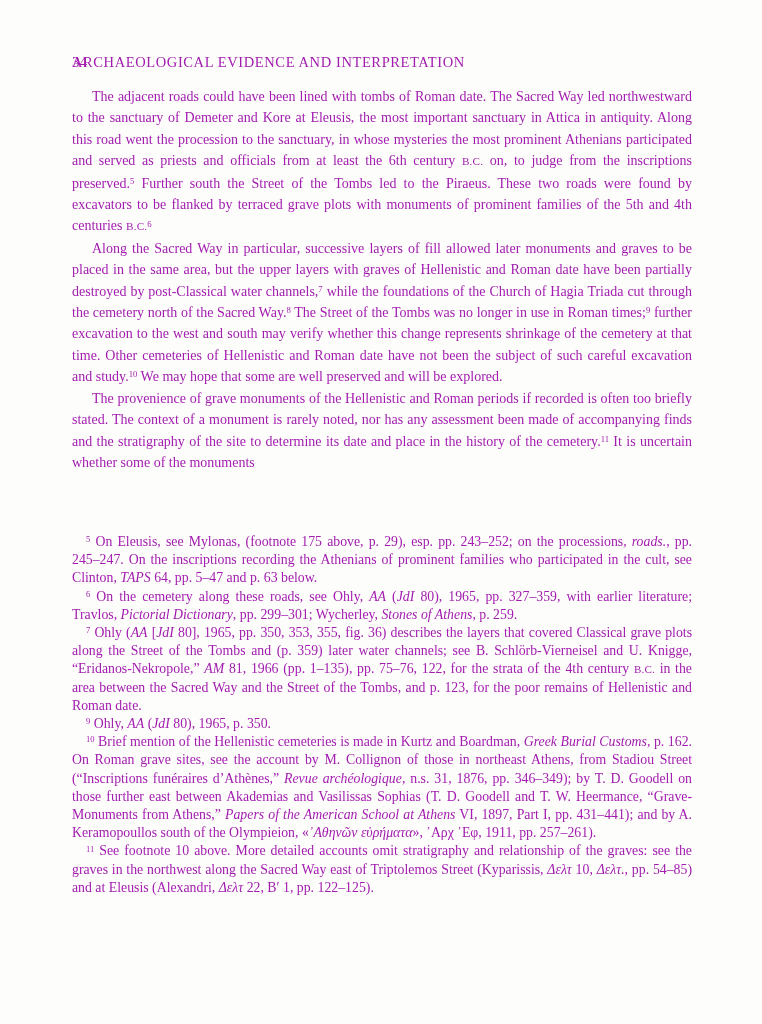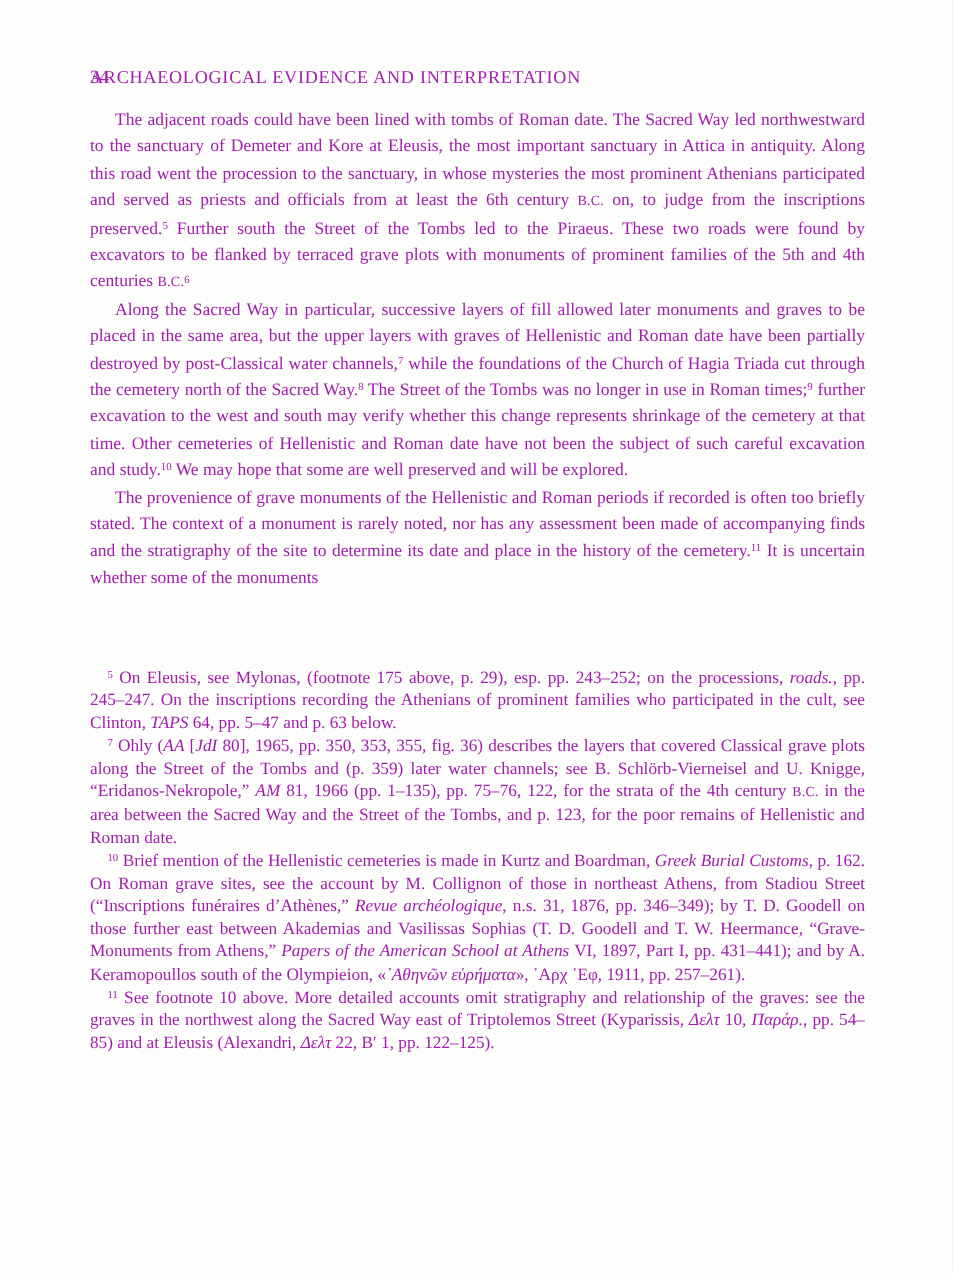--- a/index.html
+++ b/index.html
@@ -83,18 +83,20 @@
   </div>
 
   <div class="body-text">
     <p>The adjacent roads could have been lined with tombs of Roman date. The Sacred Way led northwestward to the sanctuary of Demeter and Kore at Eleusis, the most important sanctuary in Attica in antiquity. Along this road went the procession to the sanctuary, in whose mysteries the most prominent Athenians participated and served as priests and officials from at least the 6th century <span class="sc">B.C.</span> on, to judge from the inscriptions preserved.<sup>5</sup> Further south the Street of the Tombs led to the Piraeus. These two roads were found by excavators to be flanked by terraced grave plots with monuments of prominent families of the 5th and 4th centuries <span class="sc">B.C.</span><sup>6</sup></p>
     <p>Along the Sacred Way in particular, successive layers of fill allowed later monuments and graves to be placed in the same area, but the upper layers with graves of Hellenistic and Roman date have been partially destroyed by post-Classical water channels,<sup>7</sup> while the foundations of the Church of Hagia Triada cut through the cemetery north of the Sacred Way.<sup>8</sup> The Street of the Tombs was no longer in use in Roman times;<sup>9</sup> further excavation to the west and south may verify whether this change represents shrinkage of the cemetery at that time. Other cemeteries of Hellenistic and Roman date have not been the subject of such careful excavation and study.<sup>10</sup> We may hope that some are well preserved and will be explored.</p>
     <p>The provenience of grave monuments of the Hellenistic and Roman periods if recorded is often too briefly stated. The context of a monument is rarely noted, nor has any assessment been made of accompanying finds and the stratigraphy of the site to determine its date and place in the history of the cemetery.<sup>11</sup> It is uncertain whether some of the monuments</p>
   </div>
 
   <div class="footnotes">
     <p><sup>5</sup> On Eleusis, see Mylonas, (footnote 175 above, p. 29), esp. pp. 243–252; on the processions, <i>roads.</i>, pp. 245–247. On the inscriptions recording the Athenians of prominent families who participated in the cult, see Clinton, <i>TAPS</i> 64, pp. 5–47 and p. 63 below.</p>
+    <p><sup>6</sup> On the cemetery along these roads, see Ohly, <i>AA</i> (<i>JdI</i> 80), 1965, pp. 327–359, with earlier literature; Travlos, <i>Pictorial Dictionary</i>, pp. 299–301; Wycherley, <i>Stones of Athens</i>, p. 259.</p>
     <p><sup>7</sup> Ohly (<i>AA</i> [<i>JdI</i> 80], 1965, pp. 350, 353, 355, fig. 36) describes the layers that covered Classical grave plots along the Street of the Tombs and (p. 359) later water channels; see B. Schlörb-Vierneisel and U. Knigge, “Eridanos-Nekropole,” <i>AM</i> 81, 1966 (pp. 1–135), pp. 75–76, 122, for the strata of the 4th century <span class="sc">B.C.</span> in the area between the Sacred Way and the Street of the Tombs, and p. 123, for the poor remains of Hellenistic and Roman date.</p>
+    <p><sup>9</sup> Ohly, <i>AA</i> (<i>JdI</i> 80), 1965, p. 350.</p>
     <p><sup>10</sup> Brief mention of the Hellenistic cemeteries is made in Kurtz and Boardman, <i>Greek Burial Customs</i>, p. 162. On Roman grave sites, see the account by M. Collignon of those in northeast Athens, from Stadiou Street (“Inscriptions funéraires d’Athènes,” <i>Revue archéologique</i>, n.s. 31, 1876, pp. 346–349); by T. D. Goodell on those further east between Akademias and Vasilissas Sophias (T. D. Goodell and T. W. Heermance, “Grave-Monuments from Athens,” <i>Papers of the American School at Athens</i> VI, 1897, Part I, pp. 431–441); and by A. Keramopoullos south of the Olympieion, «<i>᾿Αθηνῶν εὑρήματα</i>», ᾿Αρχ ᾿Εφ, 1911, pp. 257–261).</p>
-    <p><sup>11</sup> See footnote 10 above. More detailed accounts omit stratigraphy and relationship of the graves: see the graves in the northwest along the Sacred Way east of Triptolemos Street (Kyparissis, <i>Δελτ</i> 10, <i>Παράρ.</i>, pp. 54–85) and at Eleusis (Alexandri, <i>Δελτ</i> 22, Β′ 1, pp. 122–125).</p>
+    <p><sup>11</sup> See footnote 10 above. More detailed accounts omit stratigraphy and relationship of the graves: see the graves in the northwest along the Sacred Way east of Triptolemos Street (Kyparissis, <i>Δελτ</i> 10, <i>Δελτ.</i>, pp. 54–85) and at Eleusis (Alexandri, <i>Δελτ</i> 22, Β′ 1, pp. 122–125).</p>
   </div>
 
 </div>
 
 </body></html>

